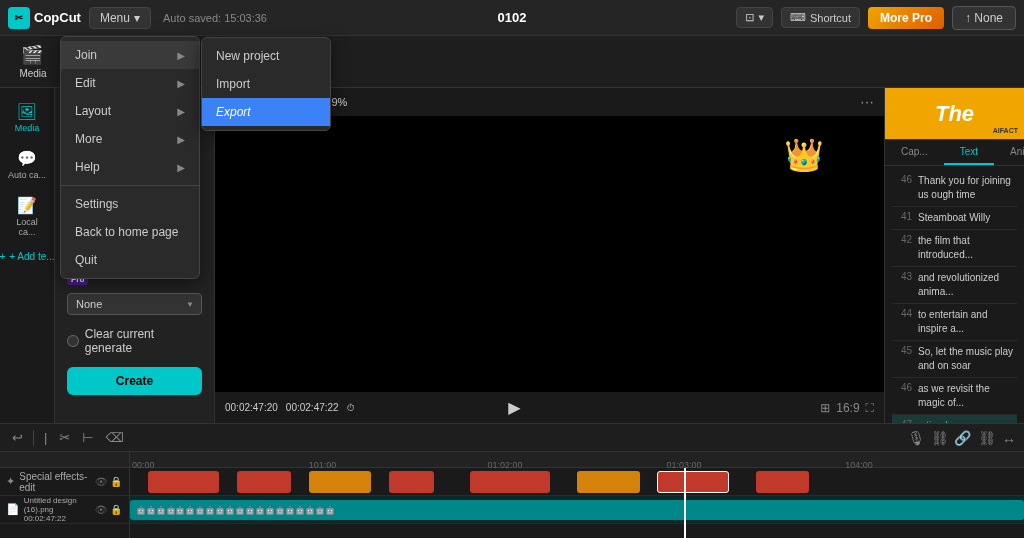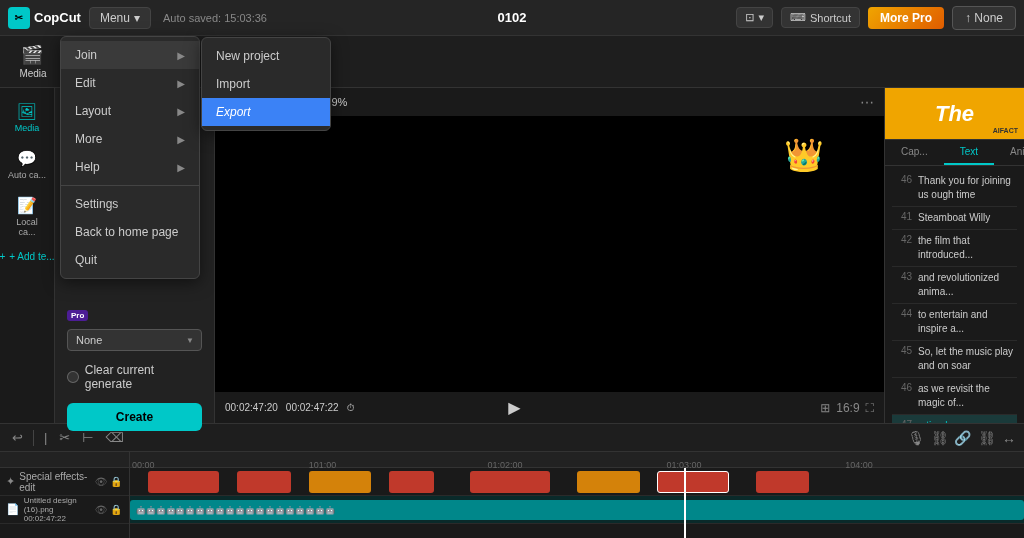--- a/index.html
+++ b/index.html
@@ -239,21 +239,20 @@
       color: #888;
       pointer-events: none;
     }
     .pro-badge {
       background: #4c1d95;
       color: #fff;
       font-size: 8px;
       padding: 1px 4px;
       border-radius: 3px;
       font-weight: bold;
-      margin-top: 36px;
     }
     .translated-label-row {
       display: flex;
       align-items: center;
       gap: 6px;
       align-self: flex-start;
     }
     .checkbox-row {
       display: flex;
       align-items: center;

